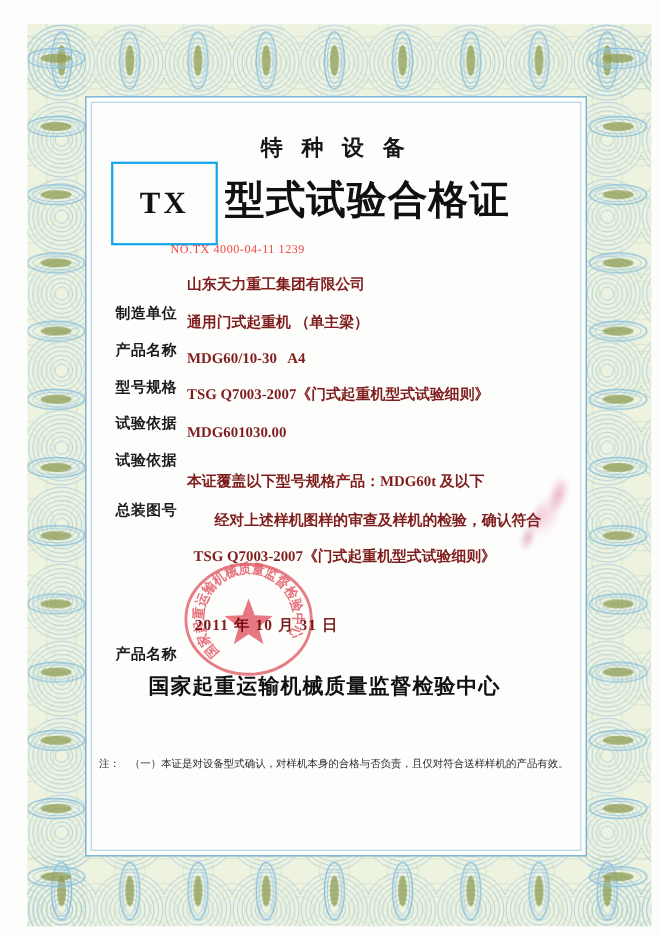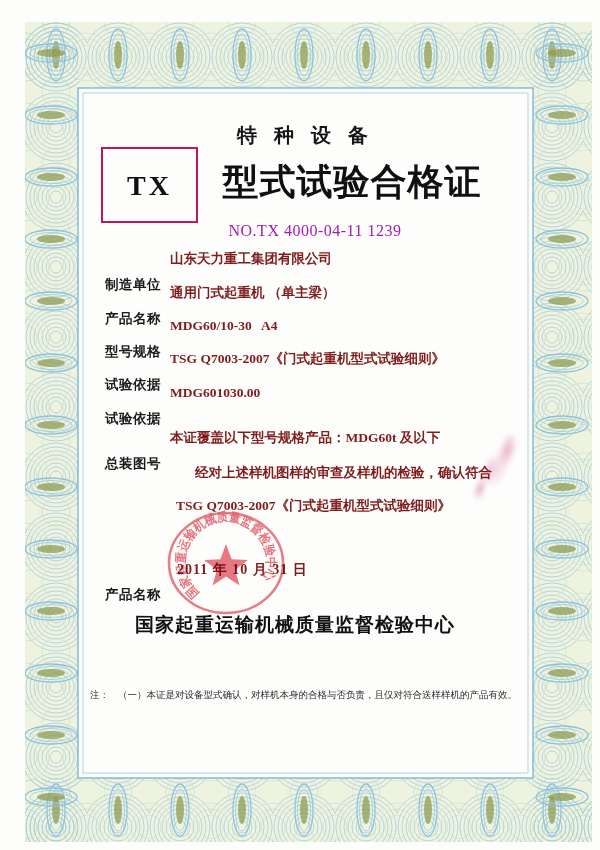--- a/index.html
+++ b/index.html
@@ -14,31 +14,31 @@
   .page{position:absolute;left:0;top:0;width:600px;height:850px;background:#fdfdfc;}
   .border-svg{position:absolute;left:0;top:0;z-index:0;}
   .content{position:absolute;left:0;top:0;width:600px;height:850px;z-index:2;}
   .abs{position:absolute;line-height:1.25;white-space:pre;}
   .category{
     left:78px;top:123px;width:455px;text-align:center;
     font-size:20px;font-weight:600;letter-spacing:6px;color:#161616;
   }
   .tx-box{
     left:101px;top:147px;width:93px;height:72px;
-    border:2px solid #be185d;background:#fdfdfc;
+    border:2px solid #0ea5e9;background:#fdfdfc;
     display:flex;align-items:center;justify-content:center;
   }
   .tx-label{font-size:28px;font-weight:700;letter-spacing:3px;color:#111;}
   .main-title{
-    left:208px;top:160px;width:288px;text-align:center;
+    left:190px;top:160px;width:288px;text-align:center;
     font-size:36px;font-weight:700;letter-spacing:1px;color:#101010;
   }
   .cert-no{
-    left:155px;top:221px;width:320px;text-align:center;
-    font-size:16px;letter-spacing:0.5px;color:#a21caf;
+    left:155px;top:221px;width:320px;
+    font-size:11px;letter-spacing:0.5px;color:#ef4444;
   }
   .field-label{left:105px;font-size:13.5px;font-weight:600;letter-spacing:0.5px;color:#1b1b1b;margin-top:26px;}
   .field-value{left:170px;font-size:13.5px;font-weight:600;color:#7f1d1d;}
   .row-0{top:251px;} .row-1{top:285px;} .row-2{top:318px;} .row-3{top:351px;} .row-4{top:385px;}
   .cov-0{top:430px;} .cov-1{top:465px;left:195px;} .cov-2{top:498px;left:176px;}
   .issue-row{top:561px;}
   .issue-value{left:177px;font-size:14px;font-weight:600;letter-spacing:1px;}
   .issuer{
     left:65px;top:613px;width:460px;text-align:center;
     font-size:19px;font-weight:700;letter-spacing:1px;color:#101010;

